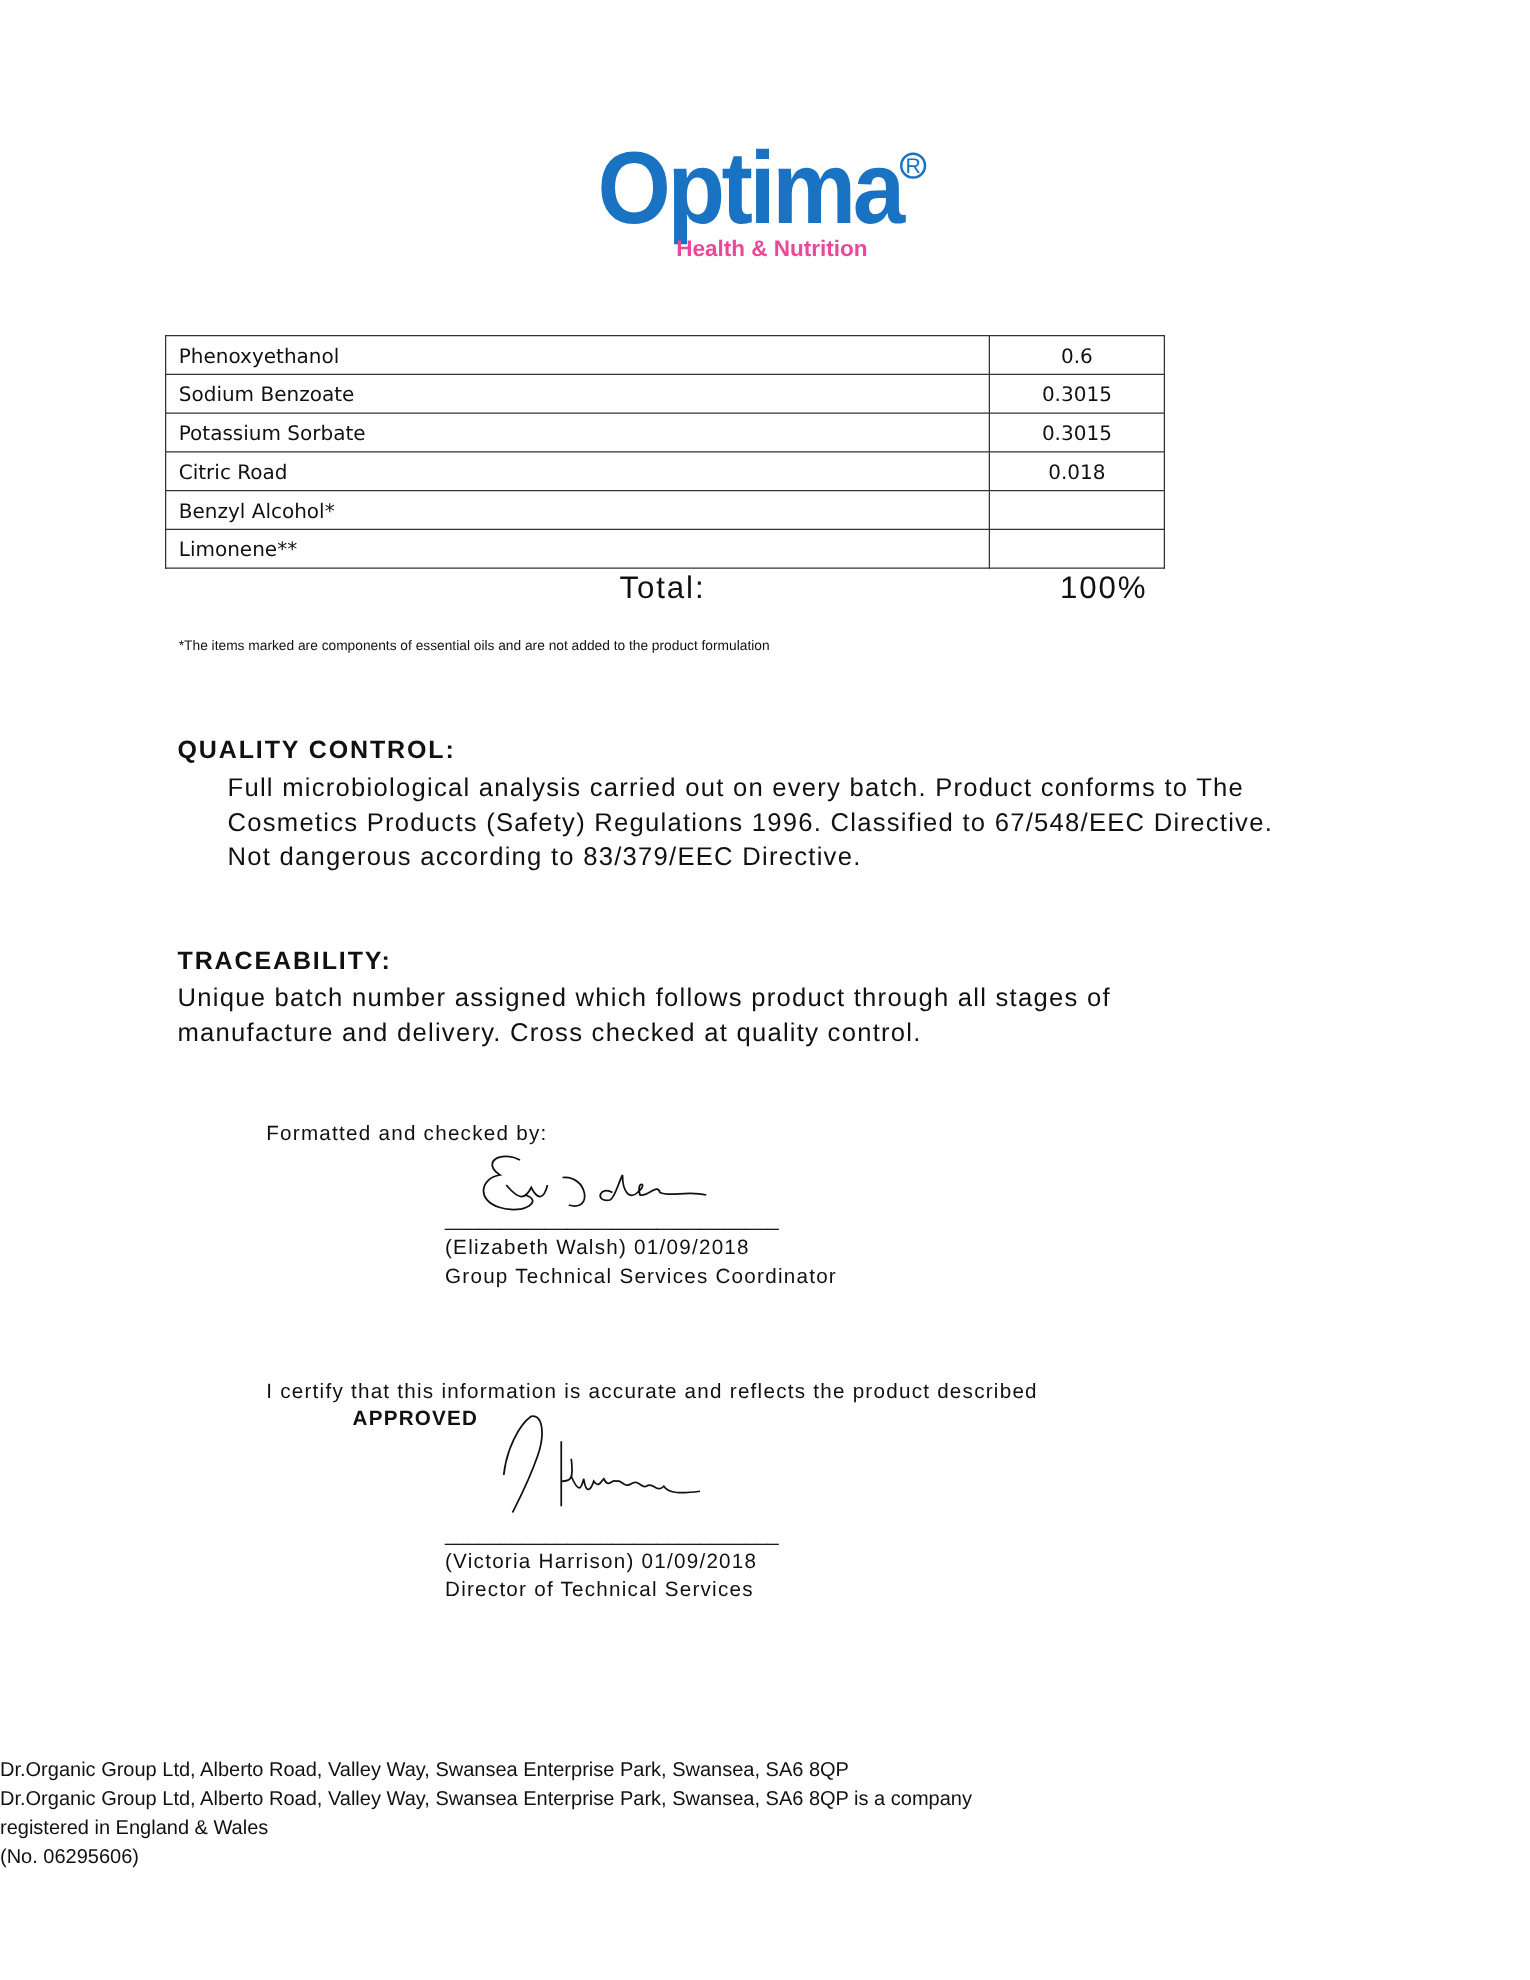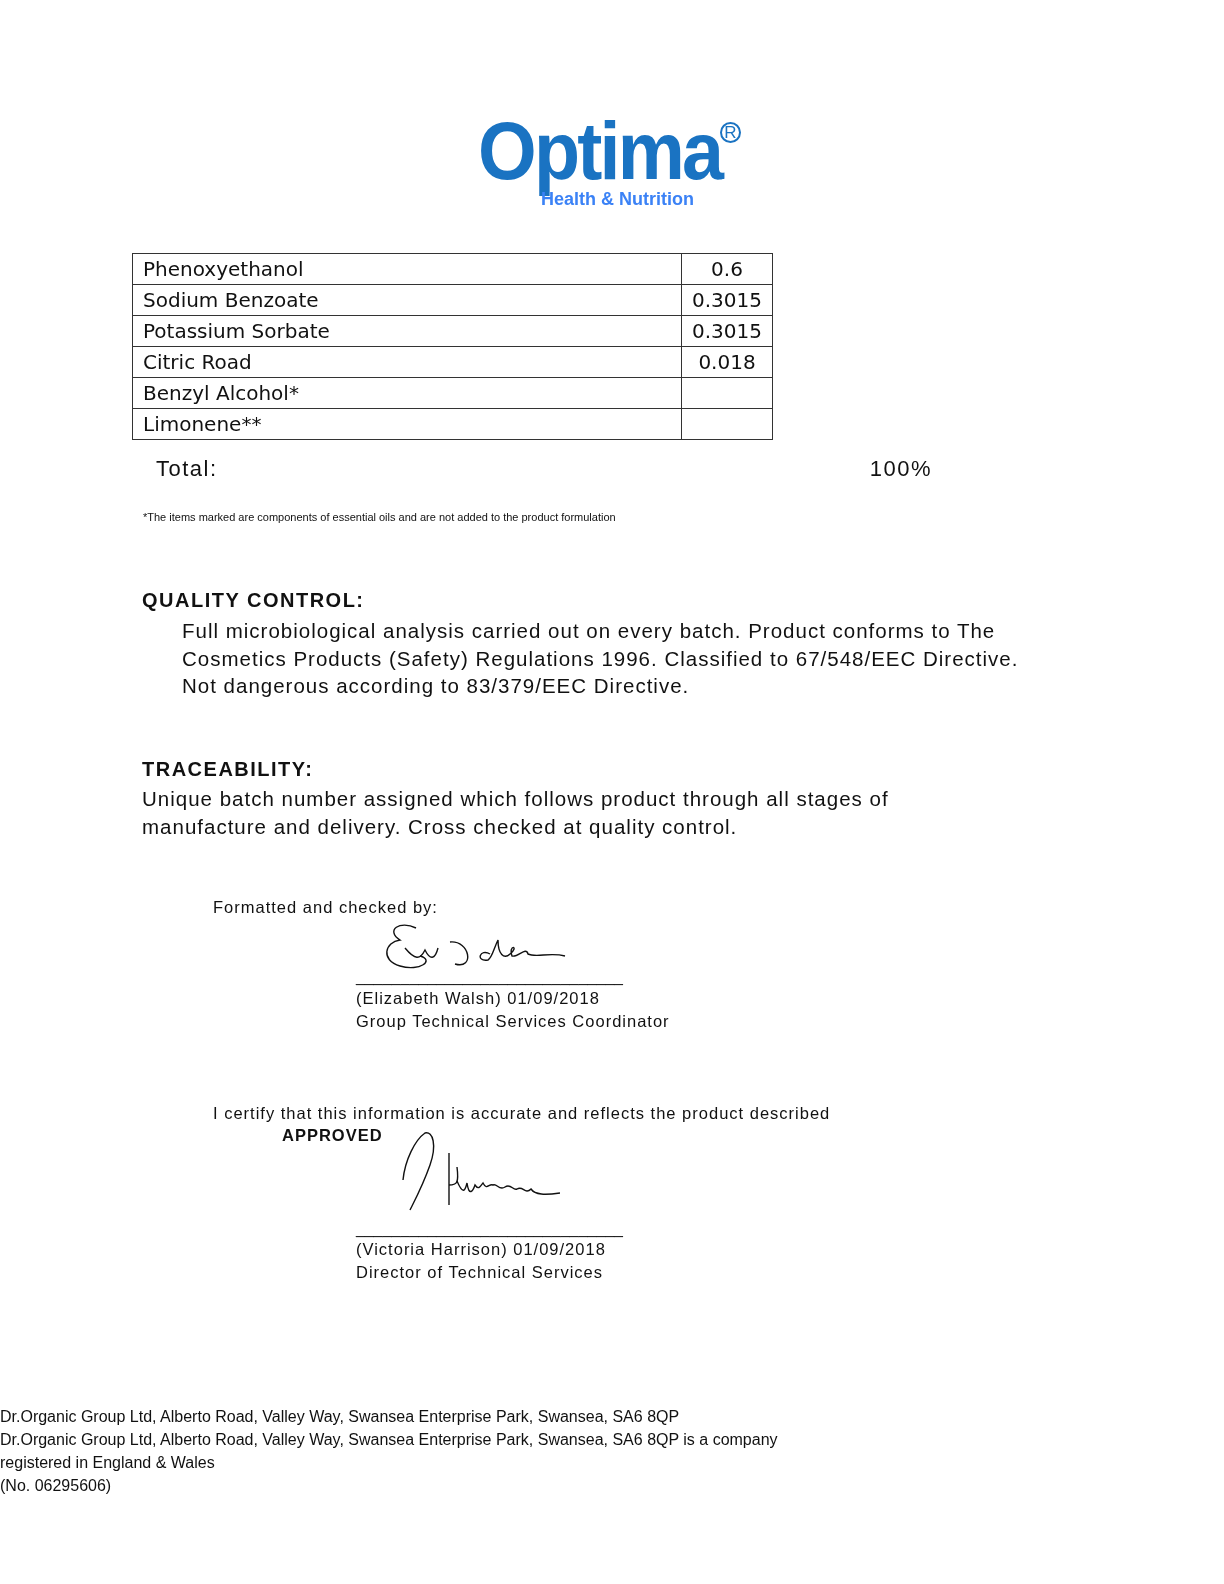--- a/index.html
+++ b/index.html
@@ -2,28 +2,28 @@
 <html><head>
   <meta charset="utf-8">
   <style>
     html, body { margin: 0; padding: 0; background: #ffffff; }
     body { width: 1224px; height: 1584px; position: relative; overflow: hidden; color: #111; font-family: "Liberation Sans", sans-serif; }
 
     
     .logo { position: absolute; left: 478px; top: 118px; width: 270px; height: 100px; }
     .logo-word { position: absolute; left: 0; top: -8px; font-family: "Liberation Sans", sans-serif; font-weight: 700; font-size: 82px; letter-spacing: -3px; color: #1a73c2; line-height: 1; transform: scaleX(0.92); transform-origin: left top; }
     .logo-reg { position: absolute; left: 242px; top: 4px; font-size: 17px; color: #1a73c2; border: 2px solid #1a73c2; border-radius: 50%; width: 17px; height: 17px; line-height: 17px; text-align: center; font-weight: 400; }
-    .logo-tag { position: absolute; left: 63px; top: 71px; font-size: 18px; font-weight: 700; color: #3b82f6; letter-spacing: 0px; }
+    .logo-tag { position: absolute; left: 63px; top: 71px; font-size: 18px; font-weight: 700; color: #ec4899; letter-spacing: 0px; }
 
     
-    .ing-table { position: absolute; left: 132px; top: 253px; width: 641px; border-collapse: collapse; font-family: "DejaVu Sans", sans-serif; font-size: 20px; }
+    .ing-table { position: absolute; left: 132px; top: 268px; width: 800px; border-collapse: collapse; font-family: "DejaVu Sans", sans-serif; font-size: 16px; }
     .ing-table td { border: 1.5px solid #333; height: 30px; padding: 0 10px; }
     .ing-table td.name { width: 638px; }
     .ing-table td.val { text-align: center; }
-    .total-row { position: absolute; top: 456px; left: 156px; width: 776px; font-size: 22px; letter-spacing: 1.5px; }
+    .total-row { position: absolute; top: 456px; left: 142px; width: 776px; font-size: 25px; letter-spacing: 1.5px; text-align: center; }
     .total-row .total-val { position: absolute; right: 0; top: 0; }
 
     .footnote { position: absolute; left: 143px; top: 511px; font-size: 11px; }
 
     .section-title { position: absolute; left: 142px; font-weight: 700; font-size: 20px; letter-spacing: 1.5px; }
     .section-body { position: absolute; left: 142px; font-size: 20.5px; line-height: 27.5px; letter-spacing: 1px; width: 940px; }
 
     .small { position: absolute; font-size: 16.5px; letter-spacing: 1px; }
     .sig-line { position: absolute; font-size: 16px; letter-spacing: 0px; }
 

